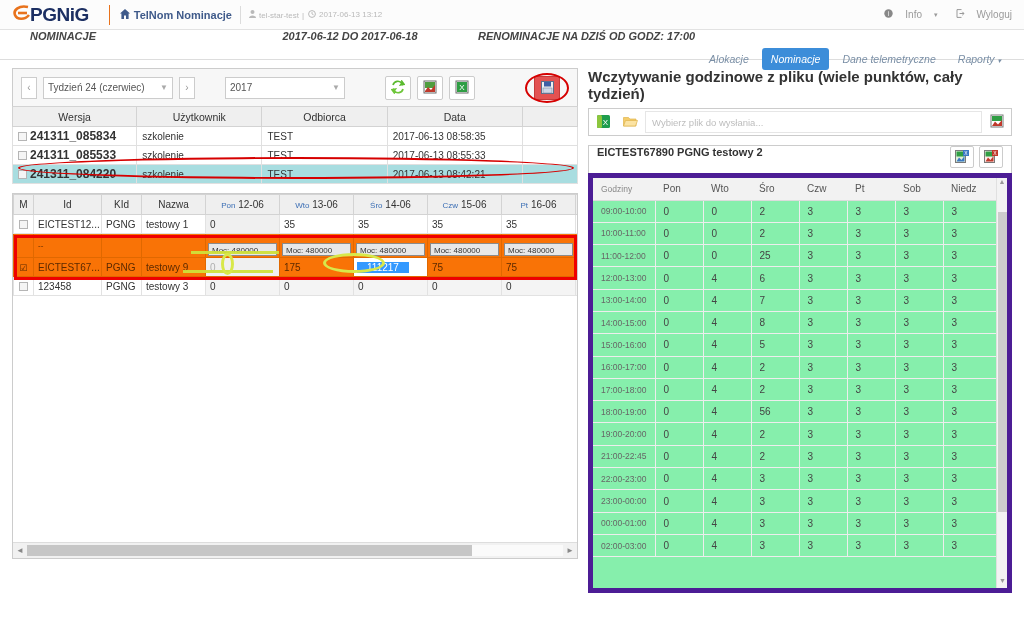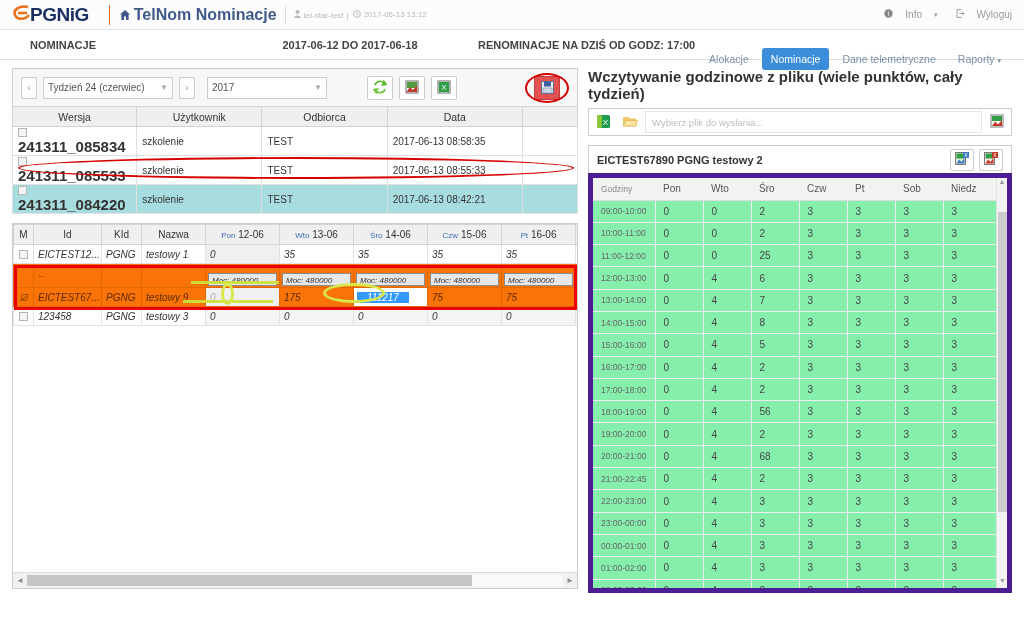--- a/index.html
+++ b/index.html
@@ -18,30 +18,30 @@
     display:flex; align-items:center; padding:0 12px;
   }
   .logo { display:flex; align-items:center; margin-right:10px; }
   .logo-swoosh {
     color:#e8721c; font-size:21px; font-weight:bold; line-height:1;
     font-family:"Liberation Serif", serif; margin-right:-2px;
   }
   .logo-text { color:#1c2f62; font-size:19px; font-weight:bold; letter-spacing:-0.5px; }
   .vsep { width:1px; height:20px; background:#e8721c; margin:0 10px; }
   .vsep2 { width:1px; height:18px; background:#dcdcdc; margin:0 8px; }
-  .crumb { color:#3f5a8a; font-size:16px; font-weight:bold; display:flex; align-items:center; gap:4px;}
+  .crumb { color:#3f5a8a; font-size:11px; font-weight:bold; display:flex; align-items:center; gap:4px;}
   .muted-user { color:#b9b9b9; font-size:8px; display:flex; align-items:flex-end; gap:3px; }
   .muted-time { color:#b9b9b9; font-size:8px; display:flex; align-items:center; gap:3px; }
   .topright { margin-left:auto; display:flex; align-items:center; gap:18px; }
   .topright .tlink { color:#9a9a9a; font-size:10px; display:flex; align-items:center; gap:12px; }
 
   
   .titleband {
     height:30px; background:#fff; border-bottom:1px solid #ddd;
-    display:flex; align-items:center; position:relative;
+    display:flex; position:relative;font-style:italic;
   }
   .tb-left { font-size:11px; font-weight:bold; color:#444; padding-left:30px; width:250px;}
   .tb-mid { font-size:11px; font-weight:bold; color:#444; width:200px; text-align:center;}
   .tb-right { font-size:11px; font-weight:bold; color:#444; margin-left:28px;}
   .navtabs { margin-left:auto; display:flex; align-items:center; gap:4px; padding-right:14px;}
   .navtab { font-size:10.5px; color:#7a8fa6; padding:5px 9px; border-radius:3px;margin-top:29px; }
   .navtab.active { background:#3c8dd9; color:#fff; }
 
   
   .content { display:flex; padding:8px 12px 0 12px; gap:10px; height:calc(640px - 62px); }
@@ -55,21 +55,21 @@
     width:16px; height:22px; border:1px solid #ccc; background:#fff; color:#999;
     display:flex; align-items:center; justify-content:center; font-size:10px;
   }
   .sel {
     height:22px; border:1px solid #ccc; background:#fff;
     display:flex; align-items:center; padding:0 4px; font-size:10px; color:#555;
     position:relative;
   }
   .sel .caret { margin-left:auto; color:#aaa; font-size:8px; }
   .sel1 { width:130px; }
-  .sel2 { width:120px; margin-left:6px; }
+  .sel2 { width:120px; margin-left:24px; }
   .iconbtn {
     width:26px; height:24px; border:1px solid #ccc; background:#fff; border-radius:2px;
     display:flex; align-items:center; justify-content:center;
   }
   .savewrap { position:absolute; right:8px; top:4px; width:44px; height:30px; }
   .savebtn {
     width:26px; height:24px; border:1px solid #c43b3b; background:#e35252; border-radius:2px;
     display:flex; align-items:center; justify-content:center;
     position:absolute; left:9px; top:3px;
   }
@@ -83,37 +83,37 @@
     color:#333; height:20px; padding:0 4px;
   }
   .vtable td {
     border:1px solid #e0e0e0; font-size:10px; color:#333; height:19px; padding:0 5px;
   }
   .vtable tr.sel-row td { background:#a8dde0; }
   .cb {
     display:inline-block; width:9px; height:9px; border:1px solid #b5b5b5;
     background:#f5f5f5; vertical-align:-1px; margin-right:3px;
   }
-  .ver { font-weight:bold; font-size:15px; }
+  .ver { font-weight:bold; font-size:12px; }
   .vtable-wrap { position:relative; }
   .vellipse {
     position:absolute; left:6px; top:51px; width:556px; height:22px;
     border:2.5px solid #d60000; border-radius:50%; pointer-events:none;
   }
 
   
   .gridpanel { border:1px solid #ccc; background:#fff; margin-top:9px; height:366px; position:relative; overflow:hidden;}
   .gtable { width:100%; table-layout:fixed; }
   .gtable th {
     background:#efefef; border:1px solid #d3d3d3; font-size:10px; font-weight:normal;
     height:20px; padding:0 4px; color:#333;
   }
   .gtable th .dow { color:#3c6fb5; font-size:8px; }
   .gtable td {
-    border:1px solid #e2e2e2; font-size:10px; height:19px; padding:0 4px; color:#333;font-style:italic;
+    border:1px solid #e2e2e2; font-size:10px; height:19px; padding:0 4px; color:#333;
   }
   .c-m { width:20px; text-align:center; }
   .c-id { width:68px; }
   .c-kid { width:40px; }
   .c-nm { width:64px; }
   .c-day { width:74px; }
   .zero { color:#b0b0b0; background:#f0f0f0; }
   .zero2 { color:#b0b0b0; background:#f4f4f4; }
 
   tr.hl td { background:#f97306; color:#5c2a00; border-color:#e06800;}
@@ -155,21 +155,21 @@
     border:1px solid #ccc; background:#fff; height:28px; display:flex; align-items:center;
     padding:2px; gap:3px;
   }
   .ub-icon { width:24px; height:22px; display:flex; align-items:center; justify-content:center; }
   .ub-input {
     flex:1; height:22px; border:1px solid #e6e6e6; background:#fff; display:flex;
     align-items:center; padding:0 6px; font-size:9.5px; color:#bdbdbd;
   }
   .pointhdr {
     margin-top:9px; border:1px solid #ccc; border-bottom:none; background:#fff;
-    height:28px; display:flex; align-items:center; padding:0 8px;
+    height:28px; display:flex; align-items:flex-start; padding:0 8px;
   }
   .pointhdr .ptxt { font-size:11px; font-weight:bold; color:#333; }
   .pointhdr .pbtns { margin-left:auto; display:flex; gap:5px; }
   .pbtn { width:24px; height:22px; border:1px solid #ccc; background:#fff; border-radius:2px;
           display:flex; align-items:center; justify-content:center; }
   .htable-wrap { border:5px solid #4c1d95; background:#86efac; height:420px; position:relative; overflow:hidden; }
   .htable { width:100%; table-layout:fixed; }
   .htable th {
     background:#f2f2f2; border-bottom:1px solid #dcdcdc; font-size:10px; font-weight:normal;
     color:#555; height:22px; padding:0 8px; text-align:left;
@@ -658,30 +658,20 @@
                 <td class="hr">19:00-20:00</td>
                 <td>0</td>
                 <td>4</td>
                 <td>2</td>
                 <td>3</td>
                 <td>3</td>
                 <td>3</td>
                 <td>3</td>
               </tr>
               <tr>
-                <td class="hr">20:00-21:00</td>
-                <td>0</td>
-                <td>4</td>
-                <td>68</td>
-                <td>3</td>
-                <td>3</td>
-                <td>3</td>
-                <td>3</td>
-              </tr>
-              <tr>
                 <td class="hr">21:00-22:45</td>
                 <td>0</td>
                 <td>4</td>
                 <td>2</td>
                 <td>3</td>
                 <td>3</td>
                 <td>3</td>
                 <td>3</td>
               </tr>
               <tr>
@@ -699,30 +689,20 @@
                 <td>0</td>
                 <td>4</td>
                 <td>3</td>
                 <td>3</td>
                 <td>3</td>
                 <td>3</td>
                 <td>3</td>
               </tr>
               <tr>
                 <td class="hr">00:00-01:00</td>
-                <td>0</td>
-                <td>4</td>
-                <td>3</td>
-                <td>3</td>
-                <td>3</td>
-                <td>3</td>
-                <td>3</td>
-              </tr>
-              <tr>
-                <td class="hr">01:00-02:00</td>
                 <td>0</td>
                 <td>4</td>
                 <td>3</td>
                 <td>3</td>
                 <td>3</td>
                 <td>3</td>
                 <td>3</td>
               </tr>
               <tr>
                 <td class="hr">02:00-03:00</td>

